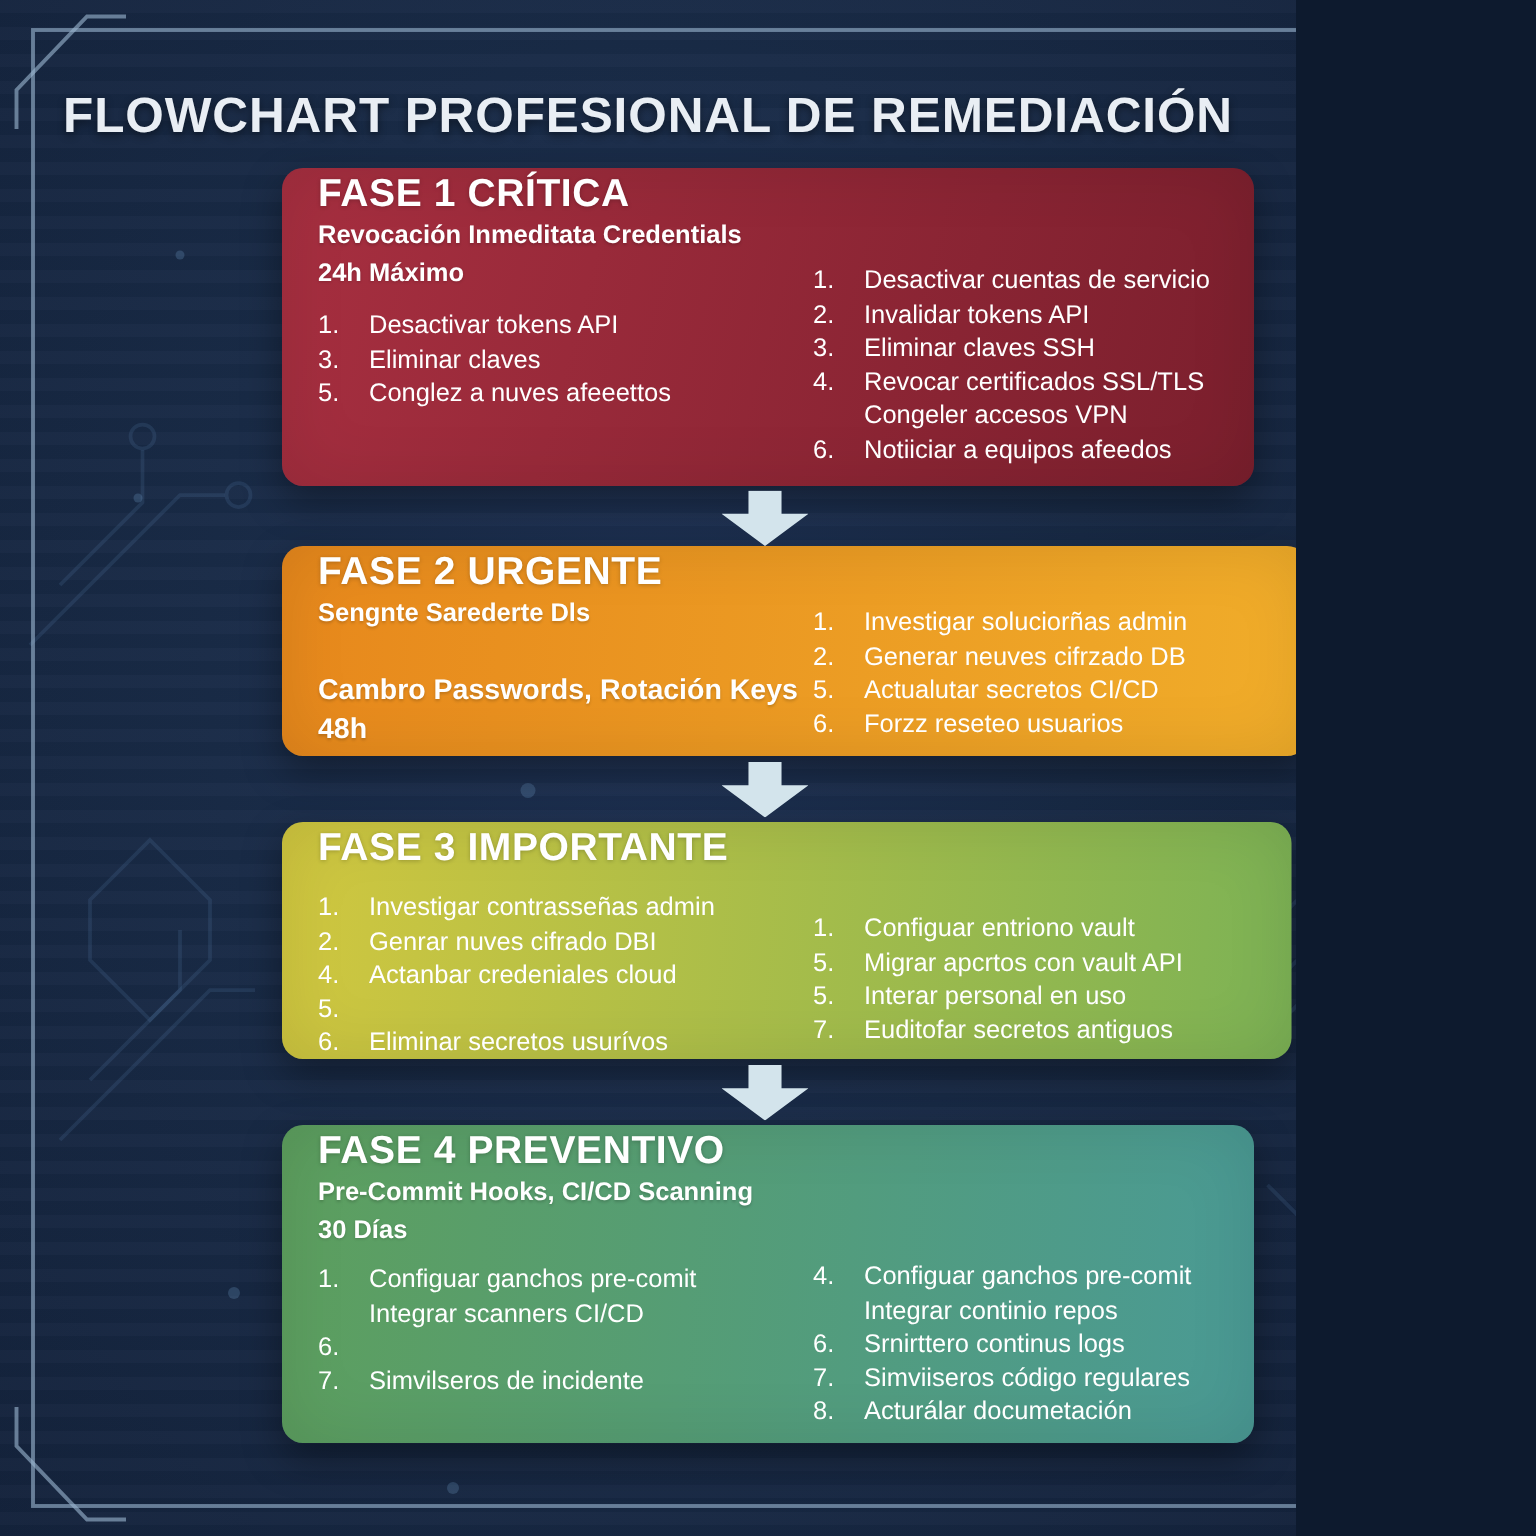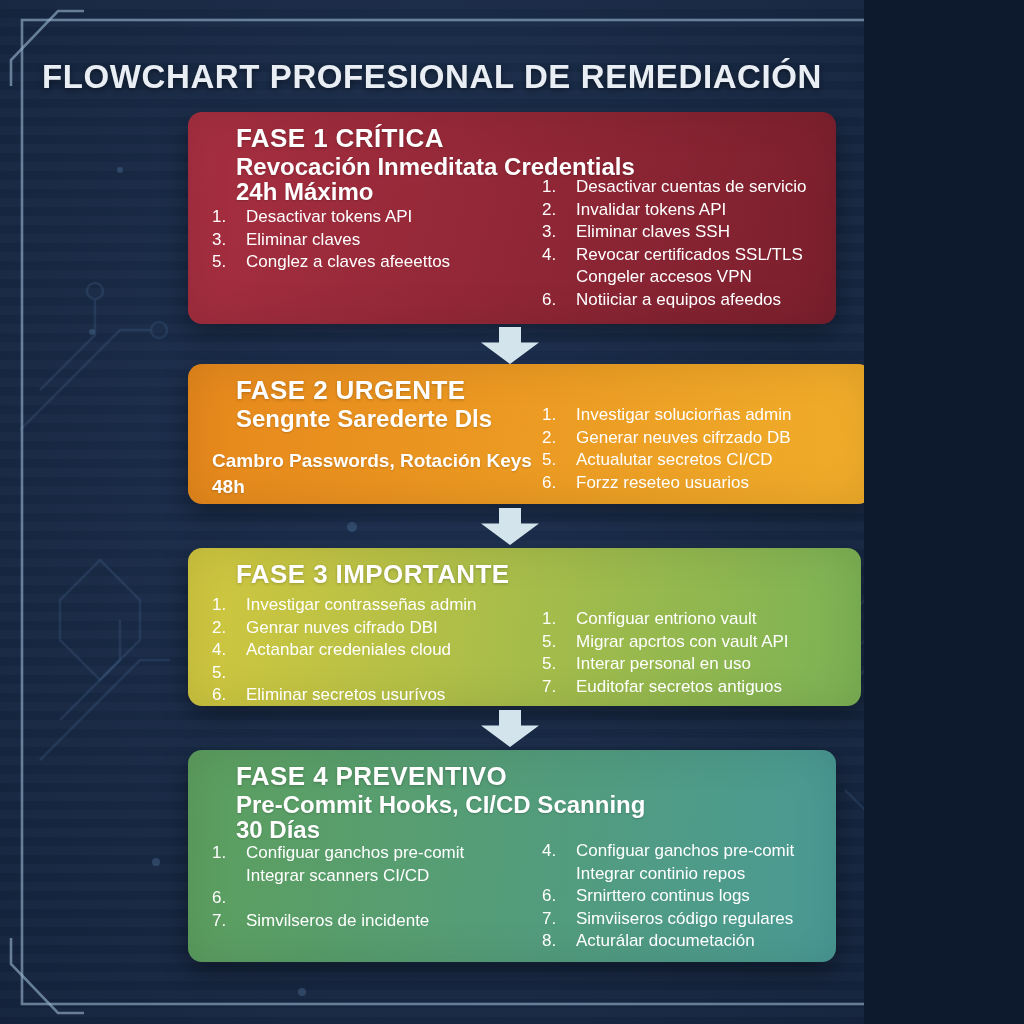--- a/index.html
+++ b/index.html
@@ -18,24 +18,24 @@
     text-shadow:0 2px 6px rgba(0,0,0,0.45);
   }
   .phase{
     position:absolute;left:188px;width:648px;border-radius:14px;
     box-shadow:0 10px 26px rgba(0,0,0,0.38), inset 0 0 46px rgba(0,0,0,0.10);
   }
   .phase-1{top:112px;height:212px;}
   .phase-2{top:364px;height:140px;}
   .phase-3{top:548px;height:158px;padding-left:25px;}
   .phase-4{top:750px;height:212px;}
-  .phase-head{position:absolute;left:24px;top:10px;right:24px;margin-left:24px;}
+  .phase-head{position:absolute;left:24px;top:0;right:24px;}
   .phase-heading{margin:0;font-size:26px;font-weight:700;letter-spacing:0.4px;line-height:32px;
     text-shadow:0 1px 3px rgba(0,0,0,0.22);}
-  .phase-sub{font-size:24px;font-weight:700;line-height:25px;text-shadow:0 1px 2px rgba(0,0,0,0.18);}
+  .phase-sub{font-size:17px;font-weight:700;line-height:25px;text-shadow:0 1px 2px rgba(0,0,0,0.18);}
   .olist{position:absolute;font-size:17px;line-height:22.5px;}
   .col-left{left:24px;width:310px;}
   .col-right{left:354px;width:276px;}
   .phase-1 .col-left{top:94px;}
   .phase-1 .col-right{top:64px;}
   .phase-2 .col-right{top:40px;}
   .phase-3 .col-left{top:46px;}
   .phase-3 .col-right{top:60px;}
   .phase-4 .col-left{top:92px;}
   .phase-4 .col-right{top:90px;}
@@ -120,21 +120,21 @@
           <div class="oli">
             <span class="num">1.</span>
             <span class="txt">Desactivar tokens API</span>
           </div>
           <div class="oli">
             <span class="num">3.</span>
             <span class="txt">Eliminar claves</span>
           </div>
           <div class="oli">
             <span class="num">5.</span>
-            <span class="txt">Conglez a claves afeeettos</span>
+            <span class="txt">Conglez a nuves afeeettos</span>
           </div>
         </div>
         <div class="olist col-right">
           <div class="oli">
             <span class="num">1.</span>
             <span class="txt">Desactivar cuentas de servicio</span>
           </div>
           <div class="oli">
             <span class="num">2.</span>
             <span class="txt">Invalidar tokens API</span>

